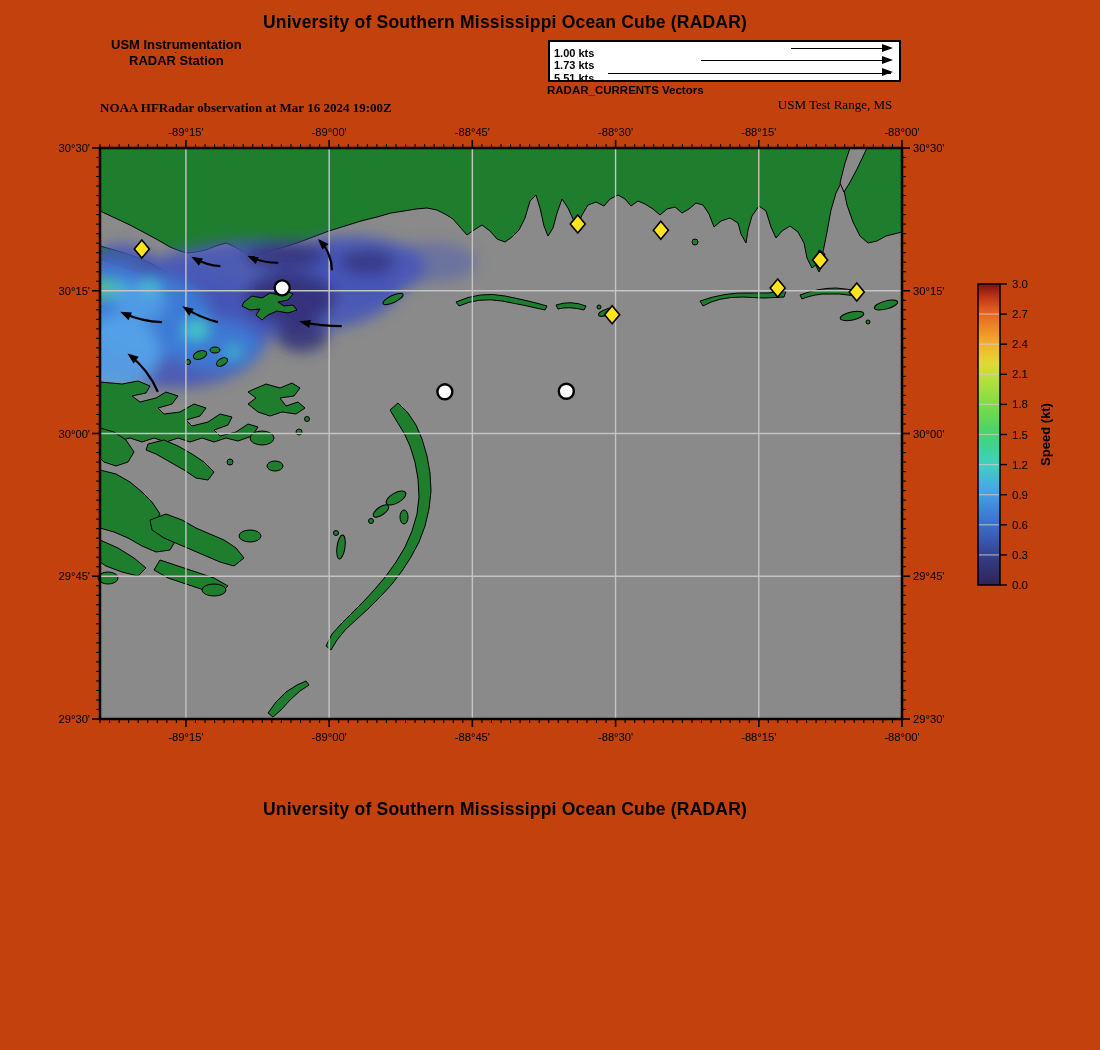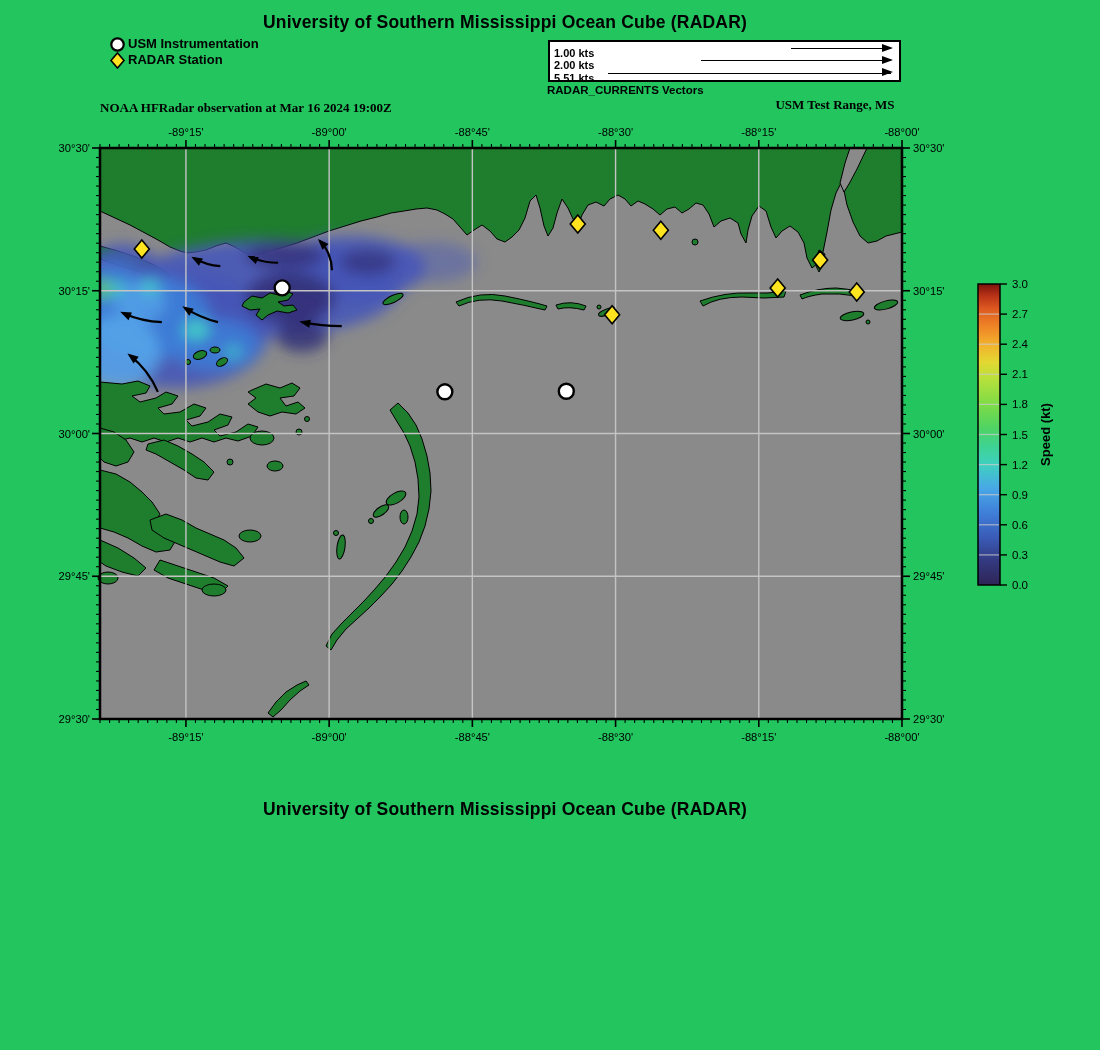--- a/index.html
+++ b/index.html
@@ -1,36 +1,36 @@
 <!DOCTYPE html>
 <html><head>
 <meta charset="utf-8">
 <style>
   html,body{margin:0;padding:0;background:#ffffff;}
-  .page{position:relative;width:1100px;height:1050px;background:#22c55e;overflow:hidden;
+  .page{position:relative;width:1100px;height:1050px;background:#c2410c;overflow:hidden;
         font-family:"Liberation Sans",sans-serif;color:#000;}
   .title-top,.title-bottom{position:absolute;left:100px;width:810px;text-align:center;
         font-weight:bold;font-size:17.5px;letter-spacing:0.2px;}
   .title-top{top:12px;}
   .title-bottom{top:799px;}
   .legend{position:absolute;left:109px;top:36px;}
-  .legend-row{display:flex;height:16px;}
+  .legend-row{display:flex;align-items:center;height:16px;flex-direction:column;}
   .legend-row .lbl{font-weight:bold;font-size:13px;margin-left:2px;}
   .vecbox{position:absolute;left:548px;top:40px;width:345px;height:37px;border:2px solid #000;
         background:#fff;padding:1px 0 0 4px;box-sizing:content-box;}
   .vrow{position:relative;height:12.3px;}
   .vrow .vlabel{font-weight:bold;font-size:11px;line-height:12px;}
   .varrow{position:absolute;right:8px;top:5px;border-top:1.6px solid #000;}
   .vhead{position:absolute;right:-2px;top:-5.3px;width:0;height:0;
         border-left:11px solid #000;border-top:4.5px solid transparent;border-bottom:4.5px solid transparent;}
   .veccaption{position:absolute;left:547px;top:84px;font-weight:bold;font-size:11.5px;}
   .subtitle{position:absolute;left:100px;top:100px;width:810px;text-align:left;
         font-family:"Liberation Serif",serif;font-weight:bold;font-size:13px;}
   .rangelbl{position:absolute;left:760px;top:97px;width:150px;text-align:center;
-        font-family:"Liberation Serif",serif;font-weight:bold;font-size:13px;}
+        font-family:"Liberation Serif",serif;font-weight:normal;font-size:13px;}
   svg text{font-family:"Liberation Sans",sans-serif;}
   .ticklabel{font-size:11.2px;}
   .cbarlabel{font-size:11.5px;}
 </style>
 </head>
 <body>
 
 <div class="page">
 
   <div class="title-top">University of Southern Mississippi Ocean Cube (RADAR)</div>
@@ -47,21 +47,21 @@
           <path d="M8.5 1 L15 8.5 L8.5 16 L2 8.5 Z" fill="#ffe41f" stroke="#000" stroke-width="1.6"></path>
         </svg>
         <span class="lbl">RADAR Station</span>
       </div>
     </div>
 
   <div class="vecbox" id="vecbox">
       <div class="vrow"><span class="vlabel">1.00 kts</span><span class="varrow" style="width: 100px;">
           <i class="vhead"></i>
         </span></div>
-      <div class="vrow"><span class="vlabel">2.00 kts</span><span class="varrow" style="width: 190px;">
+      <div class="vrow"><span class="vlabel">1.73 kts</span><span class="varrow" style="width: 190px;">
           <i class="vhead"></i>
         </span></div>
       <div class="vrow"><span class="vlabel">5.51 kts</span><span class="varrow" style="width: 283px;">
           <i class="vhead"></i>
         </span></div>
     </div>
   <div class="veccaption">RADAR_CURRENTS Vectors</div>
 
   <div class="subtitle">NOAA HFRadar observation at Mar 16 2024 19:00Z</div>
   <div class="rangelbl">USM Test Range, MS</div>

